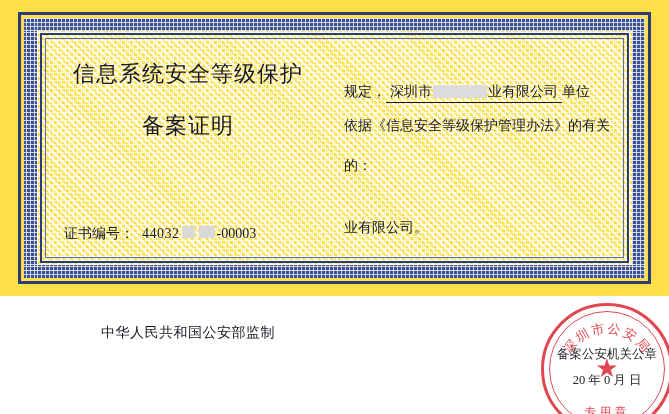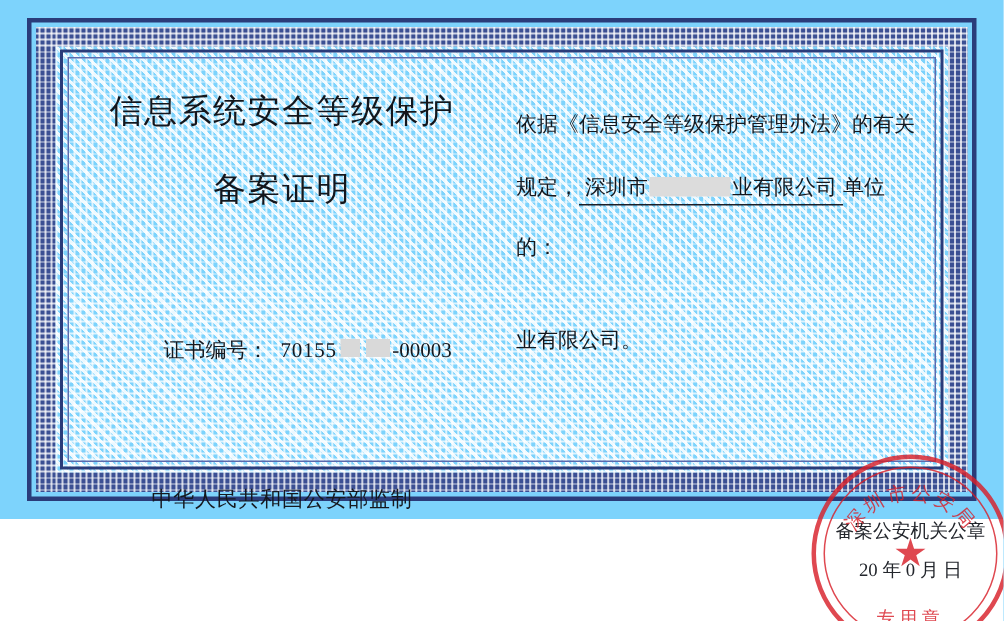--- a/index.html
+++ b/index.html
@@ -10,22 +10,22 @@
     width: 669px;
     height: 414px;
     background: #ffffff;
     font-family: "Liberation Serif", serif;
     overflow: hidden;
   }
 
   .certificate {
     position: relative;
     width: 669px;
-    height: 346px;
-    background: #7dd3fc;
+    height: 296px;
+    background: #fde047;
     box-sizing: border-box;
   }
 
   
   .border-outer {
     position: absolute;
     left: 18px;
     top: 12px;
     right: 18px;
     bottom: 12px;
@@ -109,21 +109,20 @@
   }
   .cert-no-row {
     position: absolute;
     left: 12px;
     top: 180px;
     font-size: 14px;
     color: #15181e;
     white-space: nowrap;
     display: flex;
     align-items: baseline;
-    margin-left: 45px;
   }
   .cert-no-label { margin-right: 8px; }
   .cert-no-prefix { letter-spacing: 0.5px; }
   .redact-blk {
     display: inline-block;
     background: #d9d9d9;
     height: 12px;
     vertical-align: middle;
     margin: 0 2px;
   }
@@ -262,34 +261,34 @@
 
   <div class="content">
 
     <div class="left-col">
       <div class="title-line1">信息系统安全等级保护</div>
       <div class="title-line2">备案证明</div>
     </div>
 
     <div class="cert-no-row">
       <span class="cert-no-label">证书编号：</span>
-      <span class="cert-no-prefix">70155</span>
+      <span class="cert-no-prefix">44032</span>
       <span class="redact-blk r1"></span>
       <span class="redact-blk r2"></span>
       <span class="cert-no-suffix">-00003</span>
     </div>
 
     <div class="issuer">中华人民共和国公安部监制</div>
 
     <div class="right-col">
-      <div class="rline l1">依据《信息安全等级保护管理办法》的有关</div>
-
       <div class="rline l2">
         <span>规定，</span><span class="ul-field field-company"><span>深圳市</span><span class="redact-wide"></span><span>业有限公司</span></span><span>单位</span>
       </div>
+
+      <div class="rline l1">依据《信息安全等级保护管理办法》的有关</div>
 
       <div class="rline l3">的：</div>
 
 
       <div class="rline l5">业有限公司。</div>
     </div>
 
     <div class="seal-overlay">
       <div class="ov1">备案公安机关公章</div>
       <div class="ov2">20 年 0 月 日</div>

